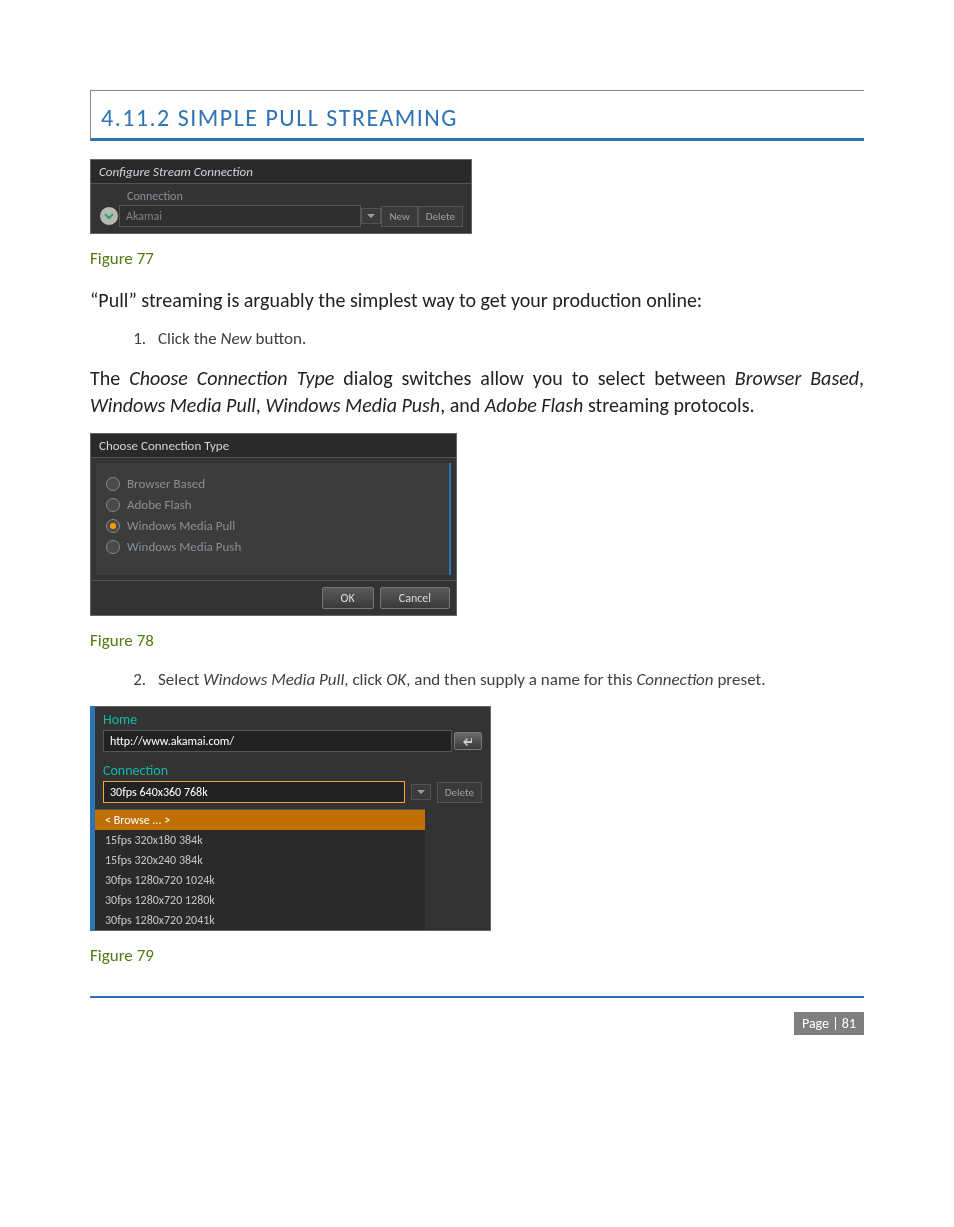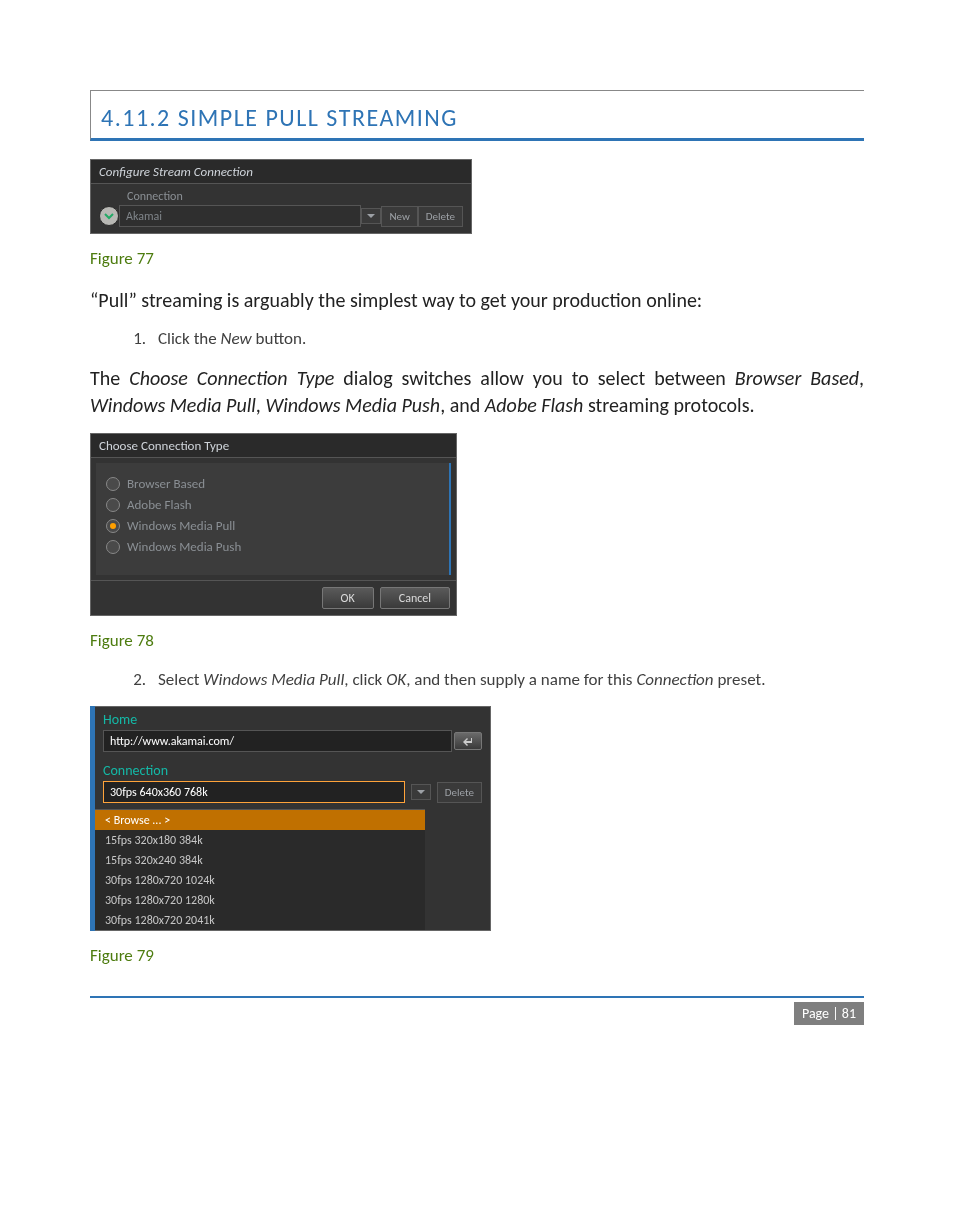--- a/index.html
+++ b/index.html
@@ -248,21 +248,21 @@
     color: #ffffff;
   }
 
   
   .footer-rule {
     border-top: 2px solid #2E74B5;
     margin-top: 30px;
   }
   .page-tag {
     float: right;
-    margin-top: 4px;
+    margin-top: 14px;
     background: #7f7f7f;
     color: #ffffff;
     font-size: 14px;
     padding: 3px 8px;
   }
   .clear { clear: both; }
 </style>
 </head>
 <body>
 

